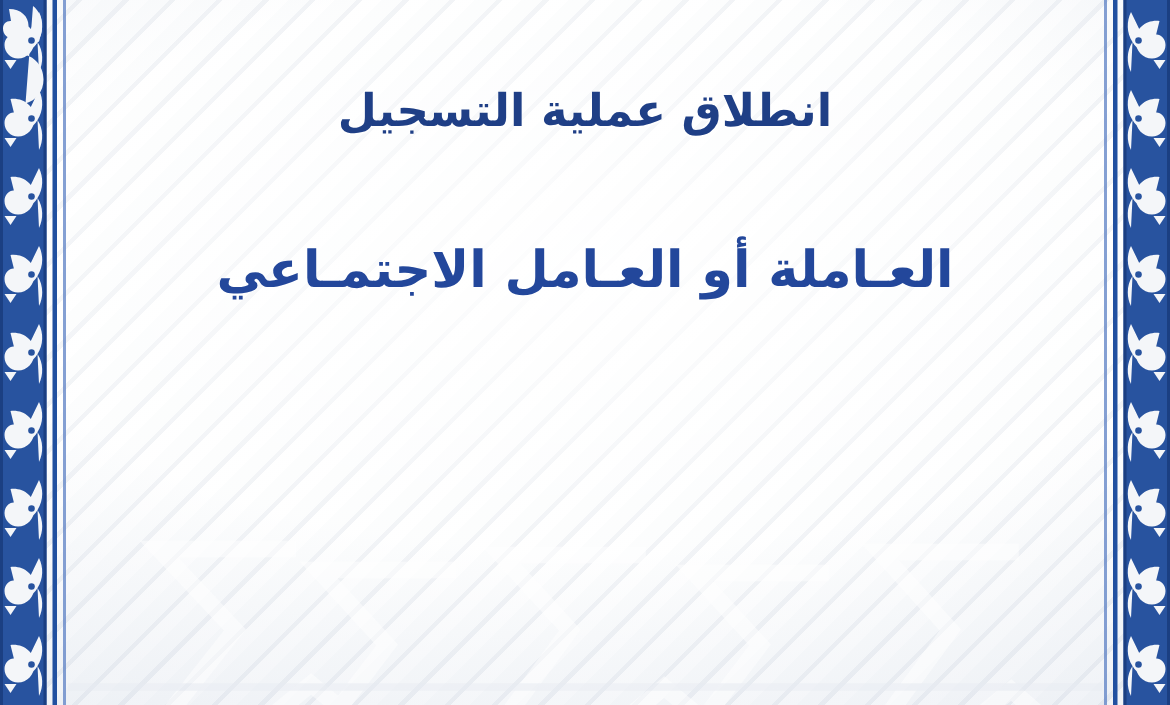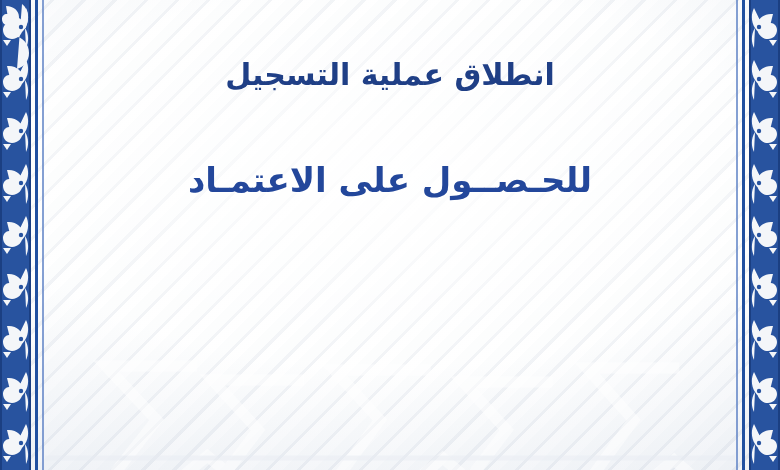--- a/index.html
+++ b/index.html
@@ -229,17 +229,17 @@
     </svg>
     <div class="rule rule-a"></div>
     <div class="rule rule-b soft"></div>
   </div>
 
   <div class="content">
 
     <h1 class="headline">انطلاق عملية التسجيل</h1>
 
     <div class="subhead">
-      <span class="line">للحـصــول على الاعتمـاد</span>
+      <span class="line">العـاملة أو العـامل الاجتمـاعي</span>
     </div>
 
   </div>
 </div>
 
 </body></html>

